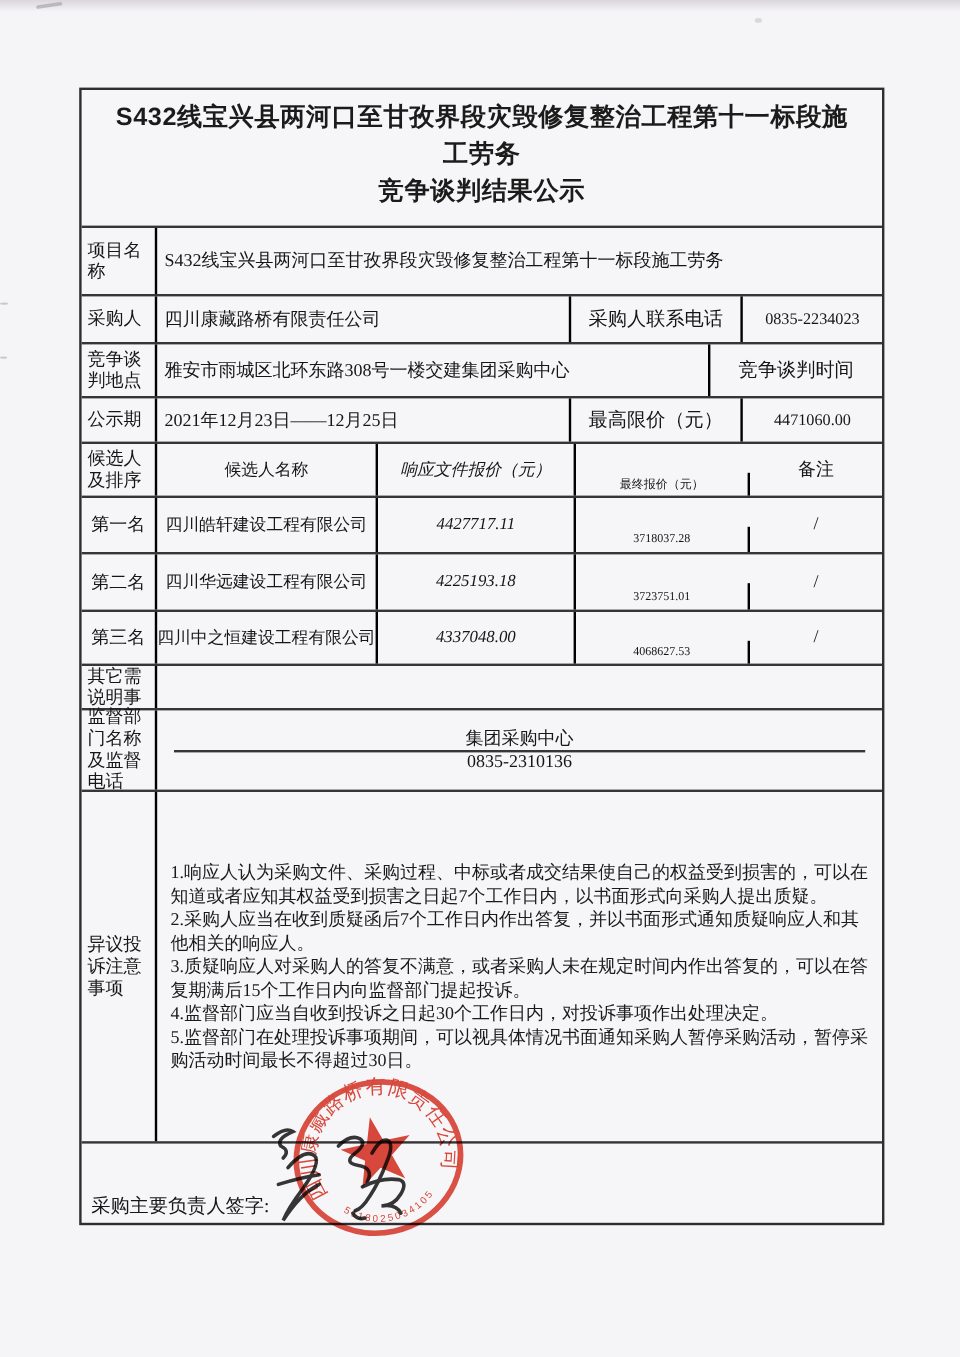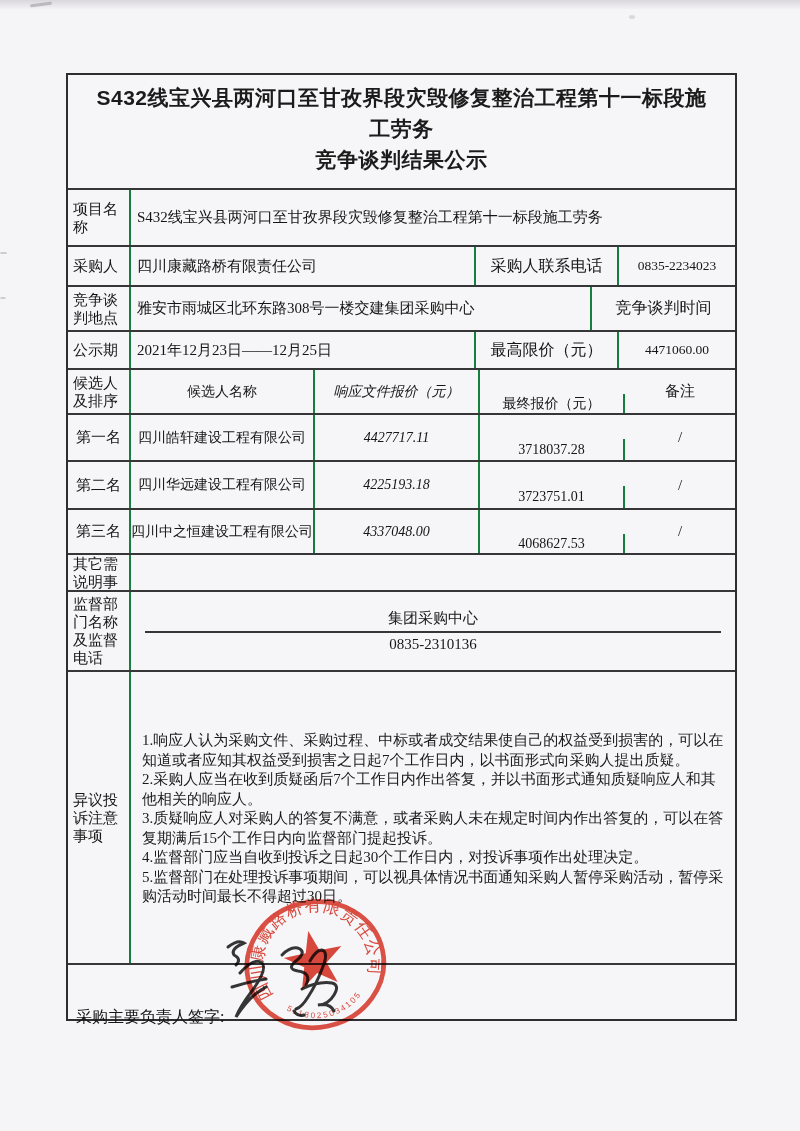--- a/index.html
+++ b/index.html
@@ -22,21 +22,21 @@
   .speck3 { left: 0px;  top: 297px; width: 6px; height: 2px; }
   .speck4 { left: 629px; top: 15px; width: 6px; height: 4px; opacity:.45;}
 
   .doc-table {
     position: absolute; left: 66px; top: 73px; width: 671px; height: 948px;
     border: 2px solid #2e2d2f;
     background: #f6f5f7;
   }
   .trow { display: flex; border-bottom: 2px solid #363538; }
   .trow:last-child { border-bottom: none; }
-  .tc { border-right: 2px solid #15803d; display: flex; align-items: center; }
+  .tc { border-right: 2px solid #000000; display: flex; align-items: center; }
   .tc:last-child { border-right: none; }
 
   .title-row { height: 115px; align-items: center; justify-content: center; }
   .doc-title { text-align: center; font-family: "Liberation Sans", "DejaVu Sans", sans-serif;
     font-weight: 700; font-size: 21px; line-height: 31px; letter-spacing: .5px; color:#1b1b1b;
     padding: 0 26px; margin-top: -6px; }
 
   .lab { width: 63px; flex: 0 0 63px; padding-left: 5px; font-size: 15px; line-height: 18px; }
   .val { flex: 1 1 auto; padding-left: 6px; font-size: 15px; }
   .cen { justify-content: center; text-align: center; padding-left: 0; }
@@ -49,25 +49,25 @@
   .c-w143 { flex: 0 0 143px; font-size: 16px; }
   .c-w116 { flex: 0 0 116px; font-size: 13.5px; }
 
   .r-chead { height: 45px; font-size: 15px; }
   .r-cand1 { height: 47px; }
   .r-cand2 { height: 48px; }
   .r-cand3 { height: 45px; }
   .c-rank { width: 63px; flex: 0 0 63px; font-size: 15px; }
   .c-name { flex: 0 0 184px; font-size: 14px; }
   .c-docp { flex: 0 0 165px; font-size: 14px; font-style: italic; }
-  .c-finp { flex: 0 0 145px; font-size: 14px; margin-top: 24px; }
+  .c-finp { flex: 0 0 145px; font-size: 10px; margin-top: 24px; }
   .c-note { flex: 1 1 auto; font-size: 15px; }
 
   .r-other { height: 37px; }
-  .r-superv { height: 80px; }
+  .r-superv { height: 68px; }
   .superv-stack { flex: 1 1 auto; display: flex; flex-direction: column; align-items: stretch; padding: 14px; }
   .superv-cell { flex: 1 1 auto; display: flex; align-items: center; justify-content: center; font-size: 15px; }
   .superv-cell:first-child { border-bottom: 2px solid #363538; }
 
   .r-dispute { height: 293px; }
   .dispute-body { flex: 1 1 auto; align-self: stretch; display: block;
     padding: 59px 8px 0 11px; font-size: 15px; line-height: 19.5px; color:#1a1a1a; }
   .dispute-body .item { display: block; }
 
   .r-sign { height: 49px; margin-top: 28px; }

